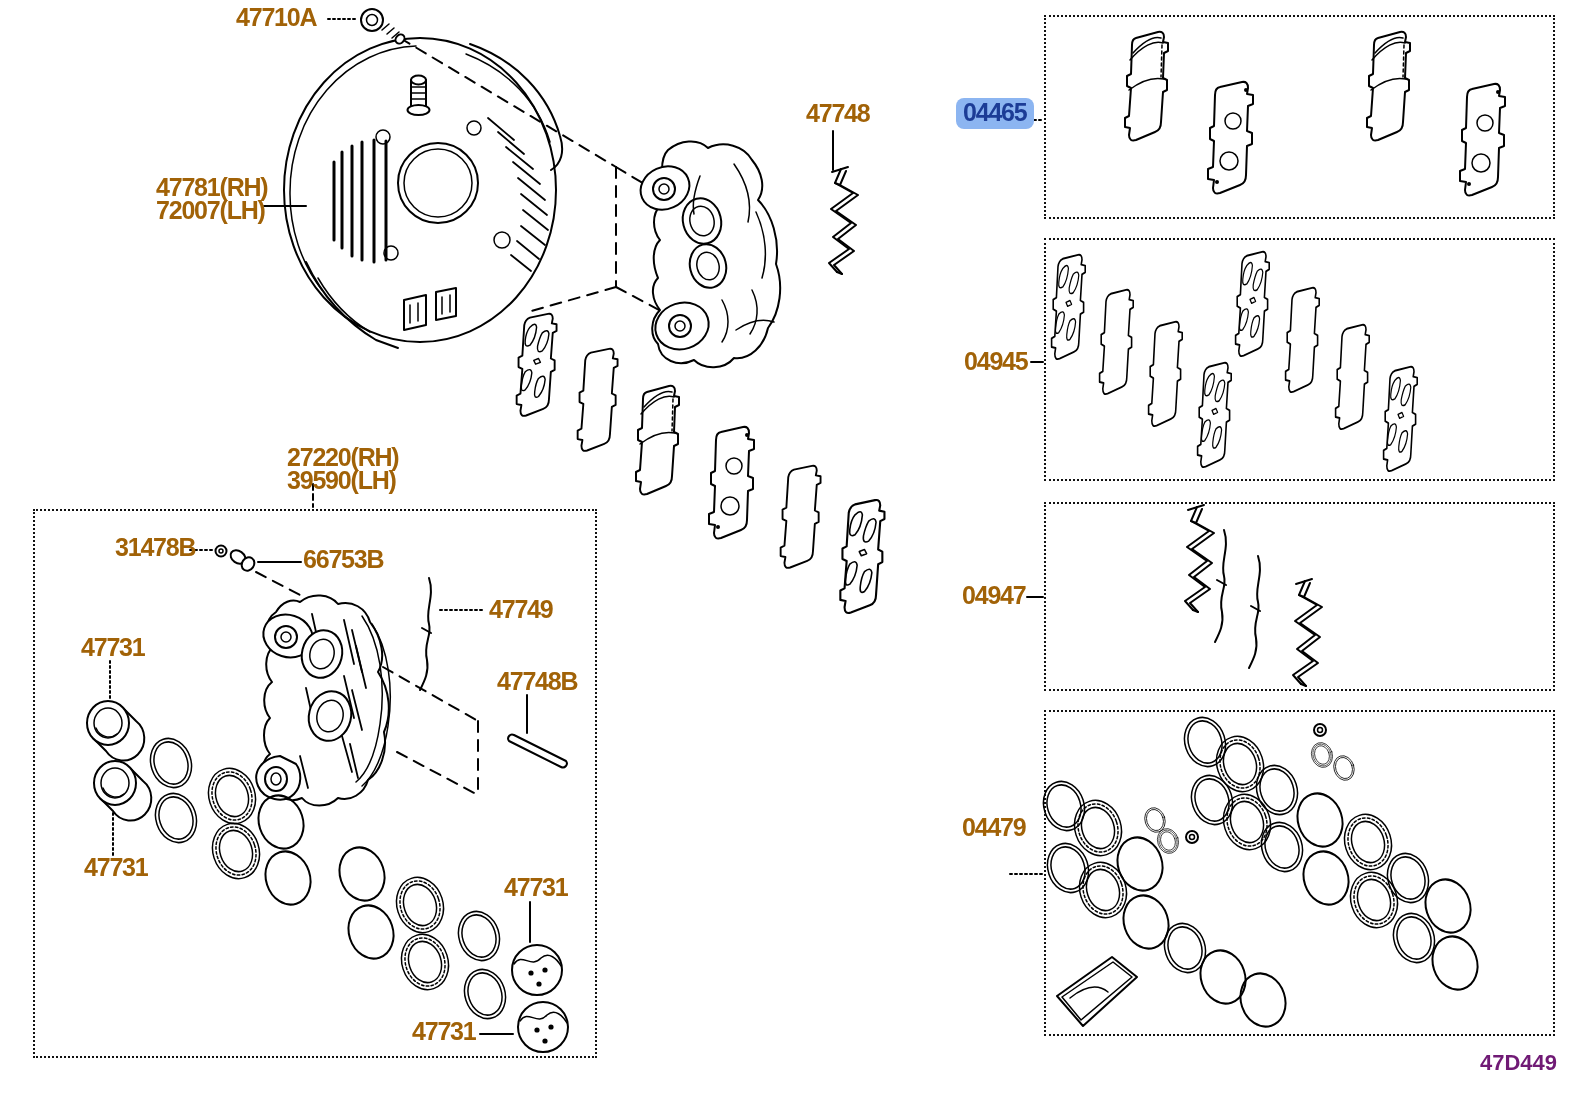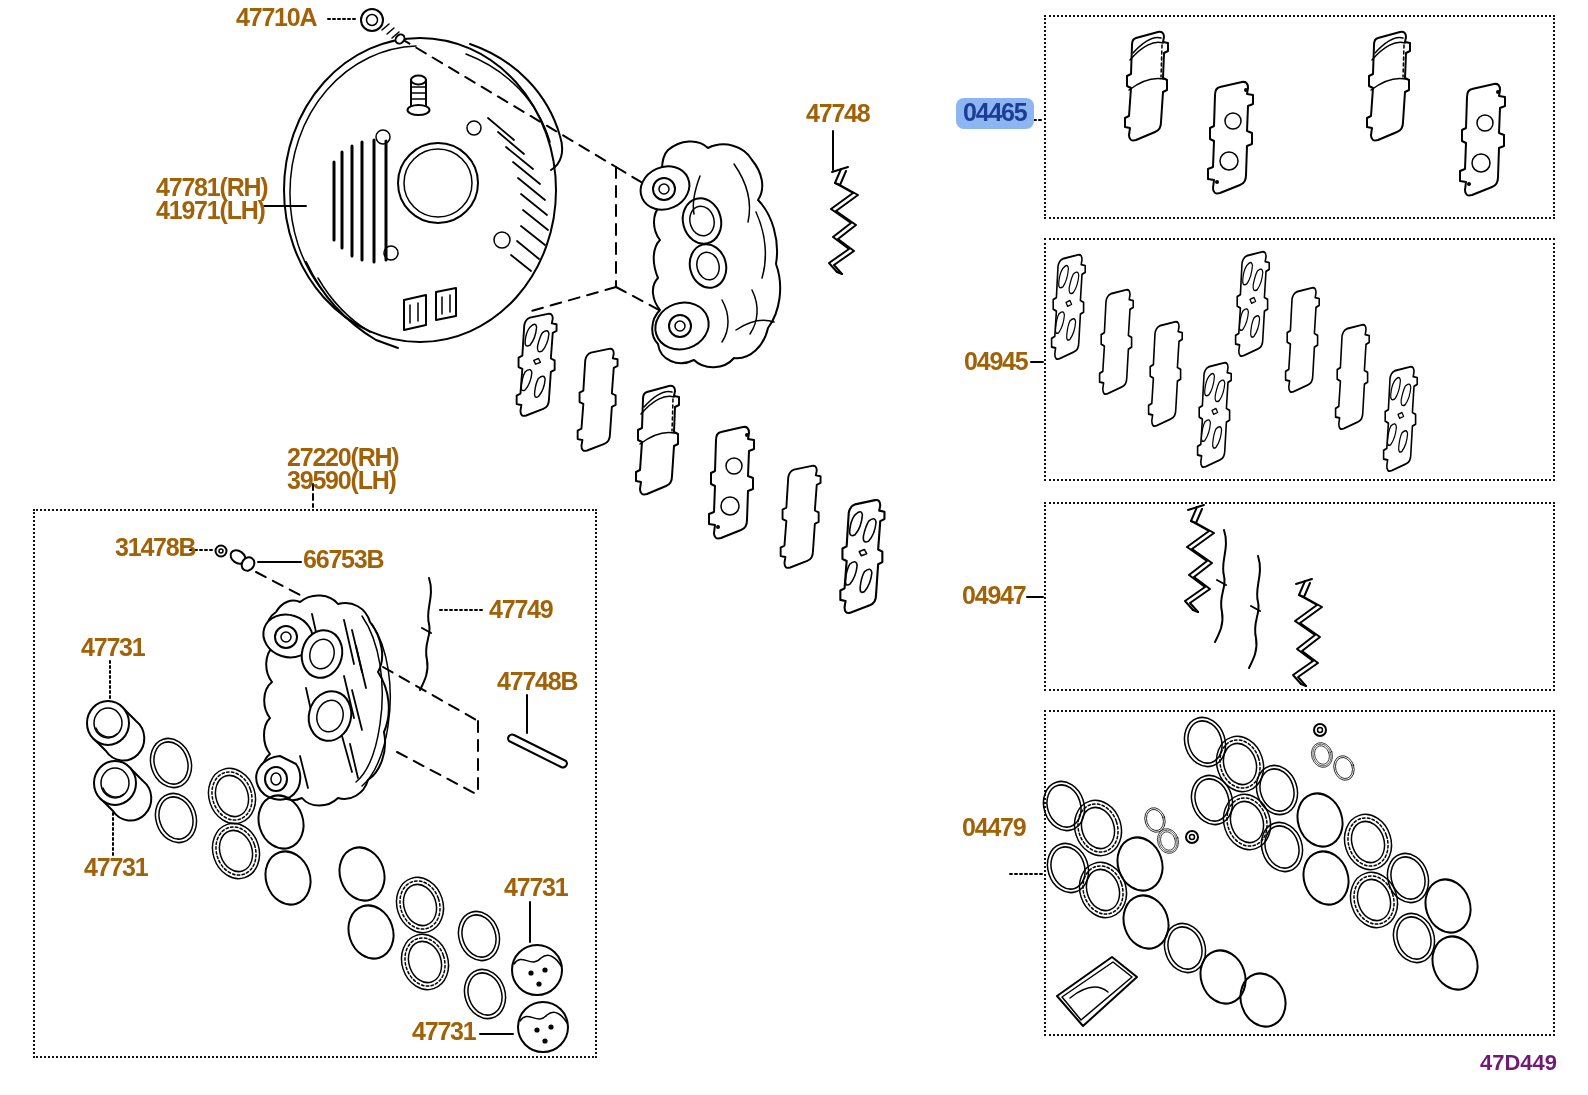--- a/index.html
+++ b/index.html
@@ -335,21 +335,21 @@
         <path d="M1010,874 H1043"></path>
       </g>
       <path class="l" stroke-dasharray="6 4" d="M313,484 V507"></path>
     </g>
   </svg>
 
   <div class="lbl" style="left:236px;top:6px">47710A</div>
 
   <div class="lbl" style="left:156px;top:176px;width:108px;text-align:center">
     <div>47781(RH)</div>
-    <div>41971(LH)</div>
+    <div>72007(LH)</div>
   </div>
 
   <div class="lbl" style="left:806px;top:102px">47748</div>
 
   <div class="lbl" style="left:287px;top:446px">
     <div>27220(RH)</div>
     <div>39590(LH)</div>
   </div>
 
   <div class="lbl" style="left:115px;top:536px">31478B</div>

